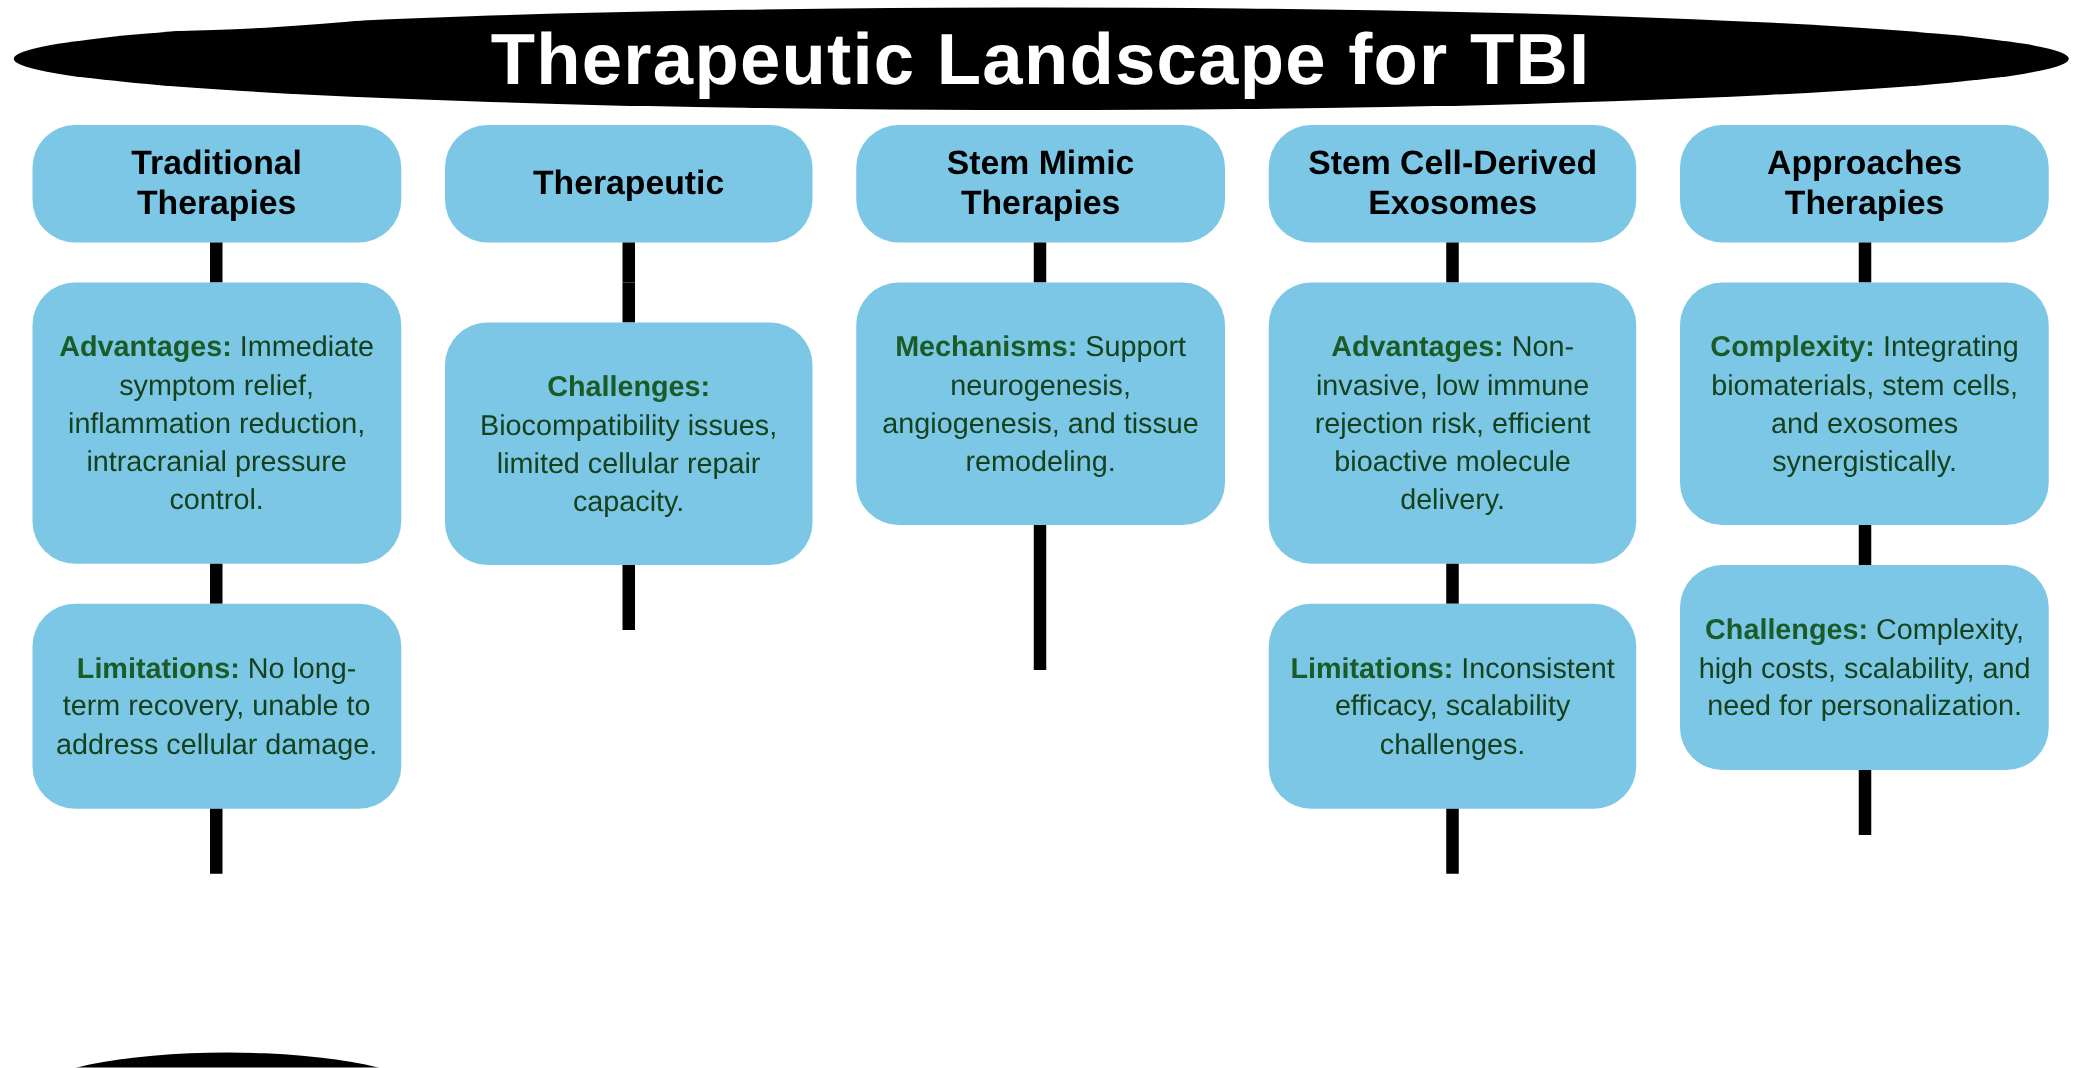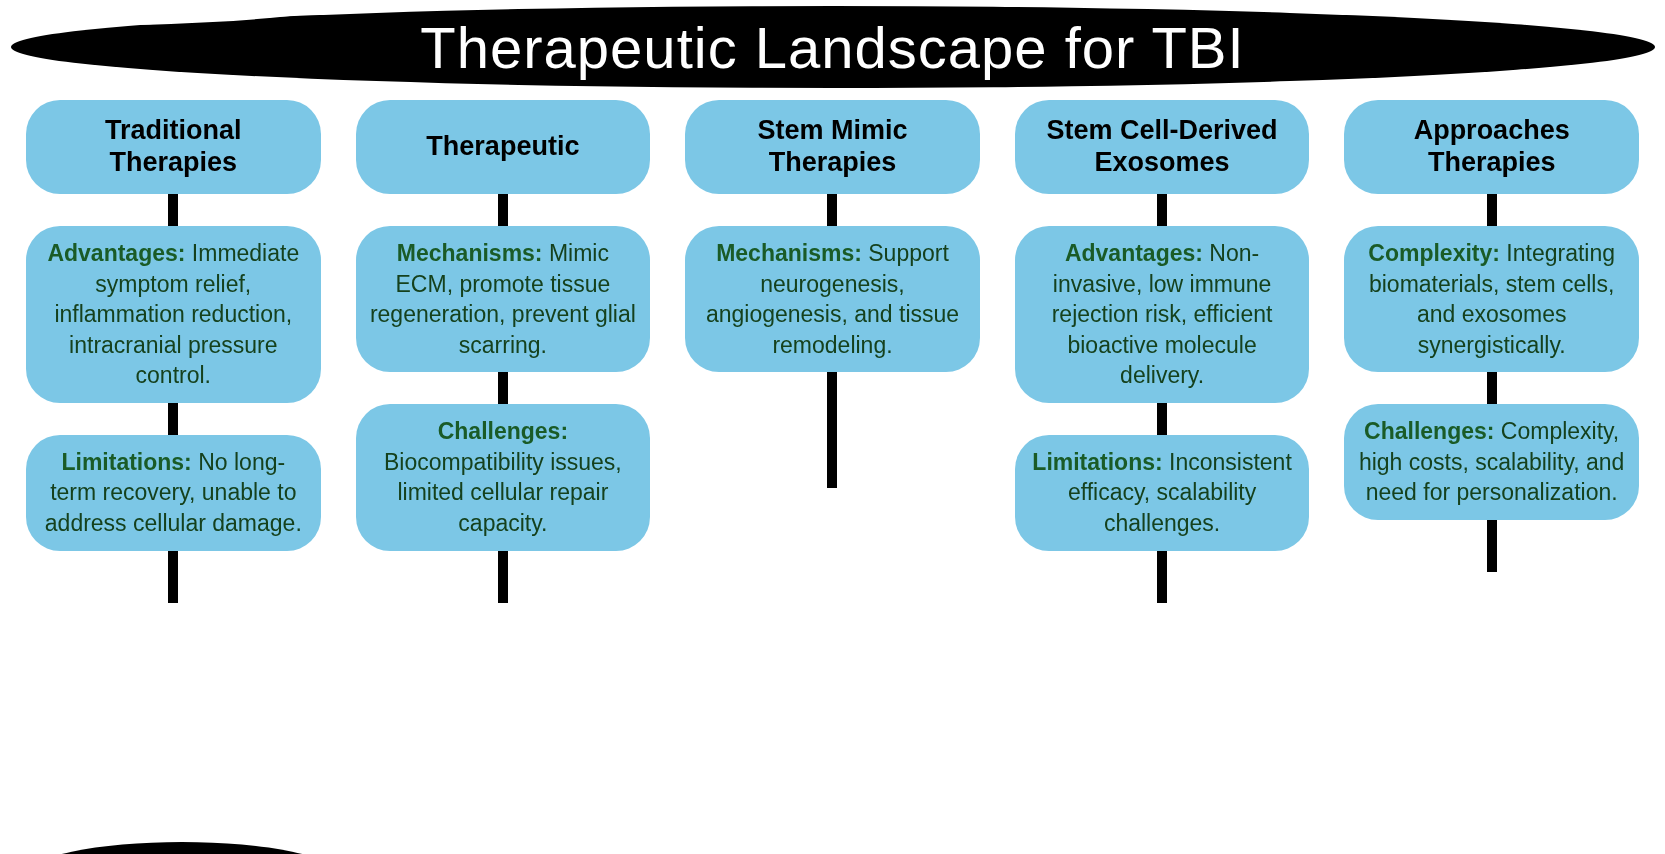--- a/index.html
+++ b/index.html
@@ -18,41 +18,41 @@
   .banner{
     position:relative;margin:6px auto 0;width:1644px;height:82px;
     background:#000;border-radius:50%;
     display:flex;align-items:center;justify-content:center;
   }
   .banner::before{ 
     content:"";position:absolute;left:-56px;top:-26px;width:430px;height:44px;
     background:#fff;border-radius:50%;transform:rotate(-2deg);
   }
   .banner h1{
-    position:relative;margin:0;color:#fff;font-size:58px;font-weight:normal;
+    position:relative;margin:0;color:#fff;font-size:58px;font-weight:bold;
     letter-spacing:1px;white-space:nowrap;
   }
 
   .columns{
     display:flex;justify-content:space-between;
     padding:12px 26px 0;box-sizing:border-box;width:100%;gap:35px;
   }
   .column{width:300px;display:flex;flex-direction:column;align-items:center;}
 
   .bubble{
     background:var(--blue);border-radius:34px;width:100%;box-sizing:border-box;
     display:flex;flex-direction:column;align-items:center;justify-content:center;
     text-align:center;
   }
   .header-bubble{
     min-height:94px;padding:8px 12px;
     font-size:27px;font-weight:bold;color:#000;line-height:1.18;
   }
   .content-bubble{
-    padding:12px 14px;font-size:23px;color:var(--body);line-height:1.33;
+    padding:36px 14px;font-size:23px;color:var(--body);line-height:1.33;
   }
   .lbl{font-weight:bold;color:var(--label);}
 
   .connector{width:10px;height:32px;background:#000;flex:none;}
   .stub{height:52px;}
 
   .bottom-shape{
     position:absolute;left:26px;bottom:-54px;width:312px;height:66px;
     background:#000;border-radius:50%;
   }
@@ -77,23 +77,20 @@
         <div class="bubble content-bubble">
           <div><span class="lbl">Limitations:</span> No long-term recovery, unable to address cellular damage.</div>
         </div>
         <div class="connector stub"></div>
       </div>
       <div class="column">
     <div class="bubble header-bubble">
       <span>Therapeutic</span>
     </div>
   <div class="connector"></div>
-        <div class="bubble content-bubble">
-          <div><span class="lbl">Mechanisms:</span> Mimic ECM, promote tissue regeneration, prevent glial scarring.</div>
-        </div>
         <div class="connector"></div>
         <div class="bubble content-bubble">
           <div><span class="lbl">Challenges:</span> Biocompatibility issues, limited cellular repair capacity.</div>
         </div>
         <div class="connector stub"></div>
       </div>
       <div class="column">
     <div class="bubble header-bubble">
       <span>Stem Mimic Therapies</span>
     </div>

